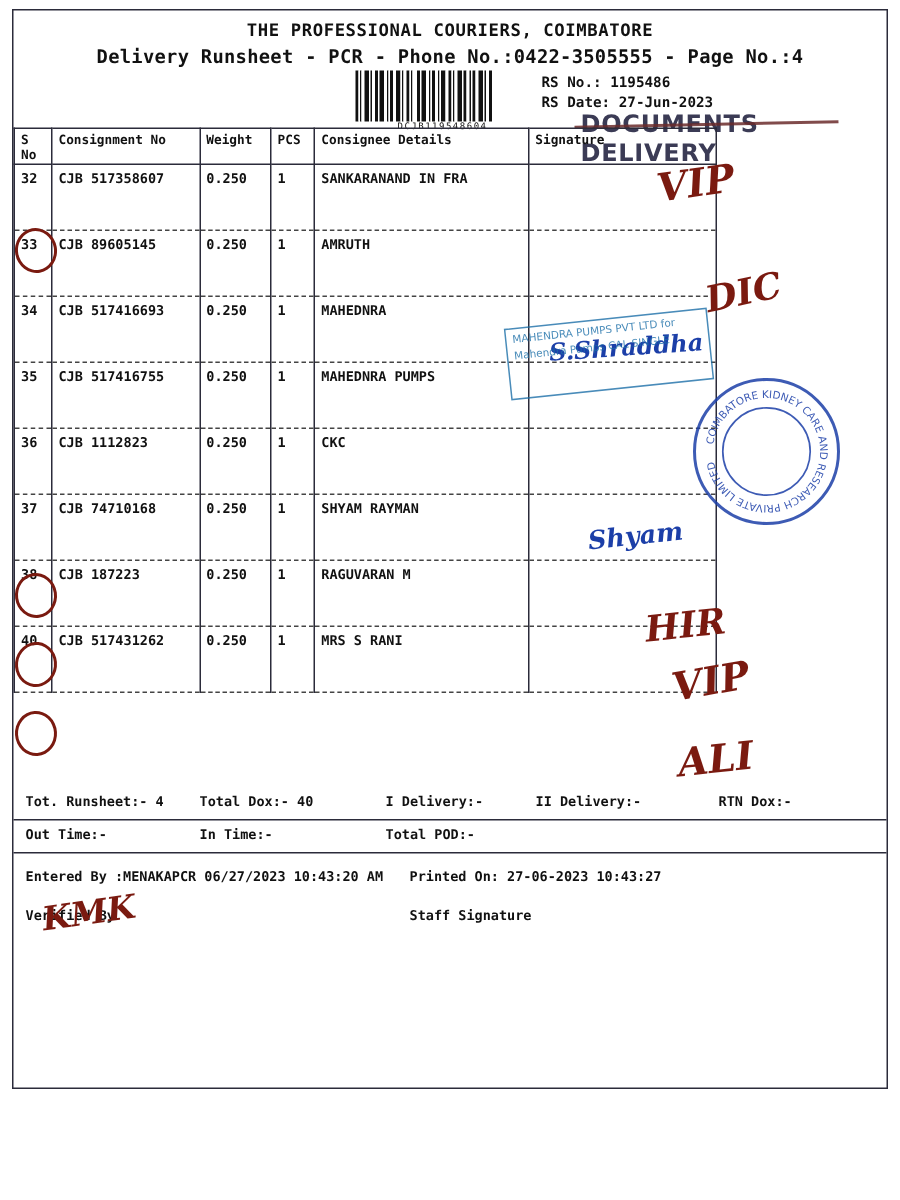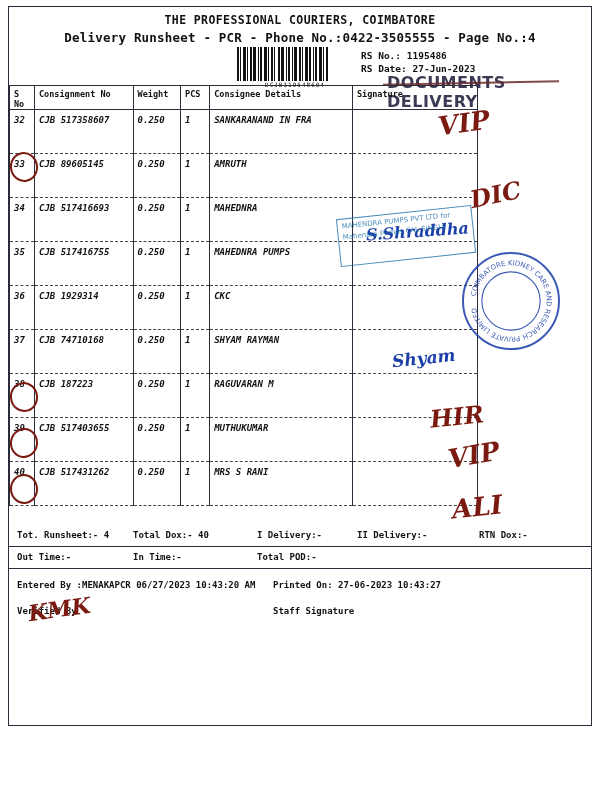--- a/index.html
+++ b/index.html
@@ -110,21 +110,20 @@
     height: 16px;
     text-align: left;
     font-size: 8.5px;
     font-weight: bold;
     padding-top: 3px;
   }
   table.grid tbody td {
     height: 44px;
     padding-top: 5px;
     border-bottom: 1px dashed #444;
-    font-style: italic;
   }
   .c-sno   { width: 28px; }
   .c-cons  { width: 118px; }
   .c-wt    { width: 52px; }
   .c-pcs   { width: 32px; }
   .c-cd    { width: 186px; }
   .c-sign  { width: 166px; }
   
   .footer {
     position: absolute;
@@ -307,48 +306,40 @@
         <tr>
           <td class="c-sno">35</td>
           <td class="c-cons">CJB 517416755</td>
           <td class="c-wt">0.250</td>
           <td class="c-pcs">1</td>
           <td class="c-cd">MAHEDNRA PUMPS</td>
           <td class="c-sign"></td>
         </tr>
         <tr>
           <td class="c-sno">36</td>
-          <td class="c-cons">CJB 1929314</td>
+          <td class="c-cons">CJB 1112823</td>
           <td class="c-wt">0.250</td>
           <td class="c-pcs">1</td>
           <td class="c-cd">CKC</td>
           <td class="c-sign"></td>
         </tr>
         <tr>
           <td class="c-sno">37</td>
           <td class="c-cons">CJB 74710168</td>
           <td class="c-wt">0.250</td>
           <td class="c-pcs">1</td>
           <td class="c-cd">SHYAM RAYMAN</td>
           <td class="c-sign"></td>
         </tr>
         <tr>
           <td class="c-sno">38</td>
           <td class="c-cons">CJB 187223</td>
           <td class="c-wt">0.250</td>
           <td class="c-pcs">1</td>
           <td class="c-cd">RAGUVARAN M</td>
-          <td class="c-sign"></td>
-        </tr>
-        <tr>
-          <td class="c-sno">39</td>
-          <td class="c-cons">CJB 517403655</td>
-          <td class="c-wt">0.250</td>
-          <td class="c-pcs">1</td>
-          <td class="c-cd">MUTHUKUMAR</td>
           <td class="c-sign"></td>
         </tr>
         <tr>
           <td class="c-sno">40</td>
           <td class="c-cons">CJB 517431262</td>
           <td class="c-wt">0.250</td>
           <td class="c-pcs">1</td>
           <td class="c-cd">MRS S RANI</td>
           <td class="c-sign"></td>
         </tr>

